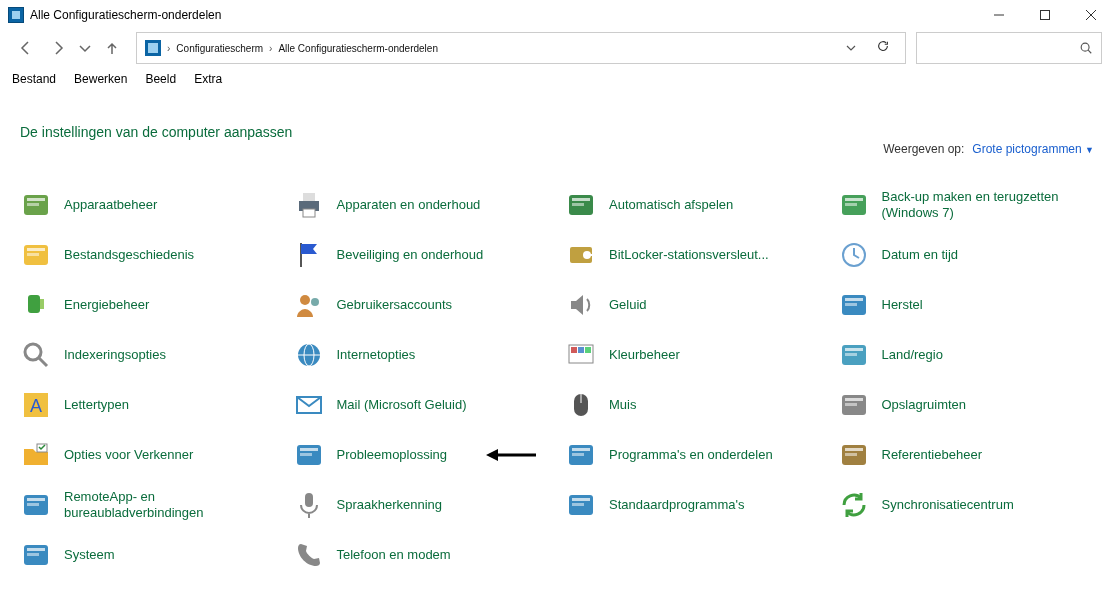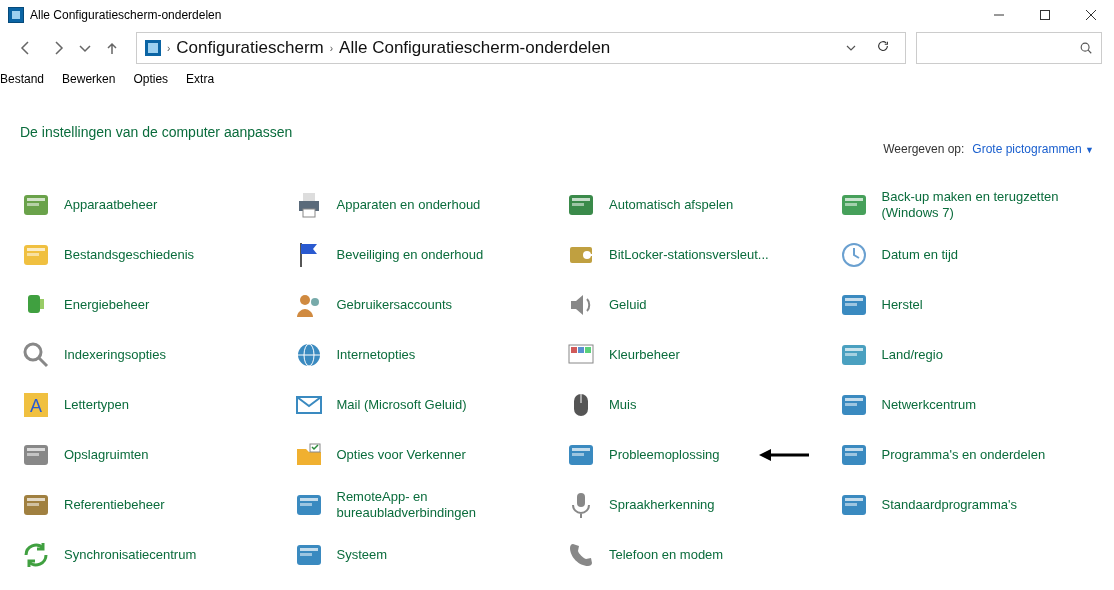--- a/index.html
+++ b/index.html
@@ -15,29 +15,29 @@
 .win-btn svg { width:10px; height:10px; }
 
 
 .navrow { height:36px; display:flex; align-items:center; padding:0 12px; gap:4px; }
 .nav-arrow { width:28px; height:28px; display:flex; align-items:center; justify-content:center; color:#666; border-radius:3px; }
 .nav-arrow svg { width:16px; height:16px; }
 .addr-box { flex:1; height:32px; border:1px solid #ccc; display:flex; align-items:center; padding:0 8px; gap:6px; margin:0 6px; }
 .addr-ico { width:16px; height:16px; background:#0a64a4; position:relative; }
 .addr-ico::after { content:""; position:absolute; inset:3px; background:#9cd0f0; }
 .addr-chev { color:#555; font-size:10px; }
-.addr-text { font-size:17px; color:#111; }
+.addr-text { font-size:10px; color:#111; }
 .addr-spacer { flex:1; }
 .addr-drop { width:24px; text-align:center; color:#555; }
 .addr-refresh { width:28px; text-align:center; color:#555; }
 .search-box { width:186px; height:32px; border:1px solid #ccc; display:flex; align-items:center; padding:0 8px; justify-content:flex-end; }
 .search-box svg { width:14px; height:14px; color:#555; }
 
 
-.menubar { height:26px; display:flex; align-items:center; padding:0 0; gap:18px; font-size:12px; }
+.menubar { height:26px; display:flex; align-items:center; padding:0 12px; gap:18px; font-size:12px; }
 .menubar span { color:#000; }
 
 
 .hdr { display:flex; justify-content:space-between; align-items:center; padding:16px 20px 10px 20px; }
 .hdr-title { font-size:14px; color:#0a6c3c; }
 .hdr-view { font-size:12px; color:#333; display:flex; align-items:flex-end; gap:8px; }
 .hdr-view .view-link { color:#1a5fce;margin-top:34px; }
 .hdr-view .drop { font-size:9px; color:#1a5fce; }
 
 
@@ -120,21 +120,21 @@
     <svg viewBox="0 0 16 16">
         <circle cx="7" cy="7" r="4.5" fill="none" stroke="currentColor" stroke-width="1.3"></circle>
         <line x1="10.5" y1="10.5" x2="14" y2="14" stroke="currentColor" stroke-width="1.3"></line>
       </svg>
   </div>
 </div>
 
 <div class="menubar">
   <span>Bestand</span>
   <span>Bewerken</span>
-  <span>Opties</span>
+  <span>Beeld</span>
   <span>Extra</span>
 </div>
 
 <div class="hdr">
   <div class="hdr-title">De instellingen van de computer aanpassen</div>
   <div class="hdr-view">
     <span>Weergeven op:</span>
     <span class="view-link">
       <span>Grote pictogrammen</span>
       <span class="drop"> ▼</span>
@@ -322,30 +322,20 @@
         <svg viewBox="0 0 32 32">
           <rect x="9" y="5" width="14" height="22" rx="7" fill="#555"></rect>
           <line x1="16" y1="5" x2="16" y2="14" stroke="#fff"></line>
         </svg>
       </div>
       <div class="lbl">Muis</div>
     </div>
     <div class="item">
       <div class="ico">
         <svg viewBox="0 0 32 32">
-          <rect x="4" y="6" width="24" height="20" rx="3" fill="#3a8ac0"></rect>
-          <rect x="7" y="9" width="18" height="3" fill="#fff" opacity="0.7"></rect>
-          <rect x="7" y="14" width="12" height="3" fill="#fff" opacity="0.5"></rect>
-        </svg>
-      </div>
-      <div class="lbl">Netwerkcentrum</div>
-    </div>
-    <div class="item">
-      <div class="ico">
-        <svg viewBox="0 0 32 32">
           <rect x="4" y="6" width="24" height="20" rx="3" fill="#888"></rect>
           <rect x="7" y="9" width="18" height="3" fill="#fff" opacity="0.7"></rect>
           <rect x="7" y="14" width="12" height="3" fill="#fff" opacity="0.5"></rect>
         </svg>
       </div>
       <div class="lbl">Opslagruimten</div>
     </div>
     <div class="item" style="position: relative;">
       <div class="ico">
         <svg viewBox="0 0 32 32">

